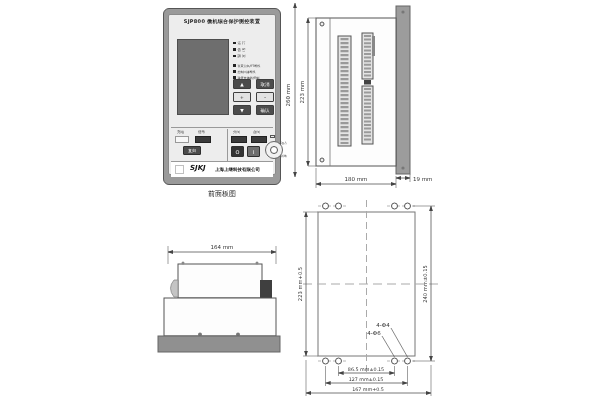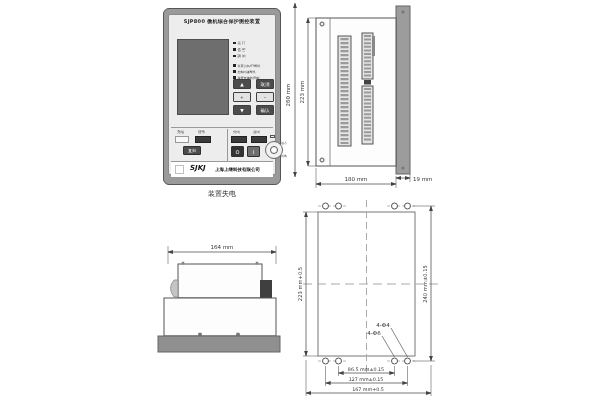--- a/index.html
+++ b/index.html
@@ -125,21 +125,21 @@
         <span class="tlabel" style="left:110px;top:25px;font-size:3px;">就地</span>
       </div>
 
       <div class="brand">
         <div class="brand-sq"></div>
         <span class="brand-logo">SJKJ</span>
         <span class="brand-name">上海上继科技有限公司</span>
       </div>
     </div>
   </div>
-  <div class="caption">装置失电</div>
+  <div class="caption">前面板图</div>
 
   <svg class="svg-side" width="154" height="198" viewBox="0 0 154 198">
     <defs>
       <marker id="arr" markerWidth="7" markerHeight="5" refX="6.5" refY="2.5" orient="auto-start-reverse">
         <path d="M0,0 L7,2.5 L0,5 z" fill="#444"></path>
       </marker>
     </defs>
 
     <rect x="110" y="6" width="14" height="168" fill="#9c9c9c" stroke="#666"></rect>
     <circle cx="117" cy="12" r="1.6" fill="#777"></circle>

